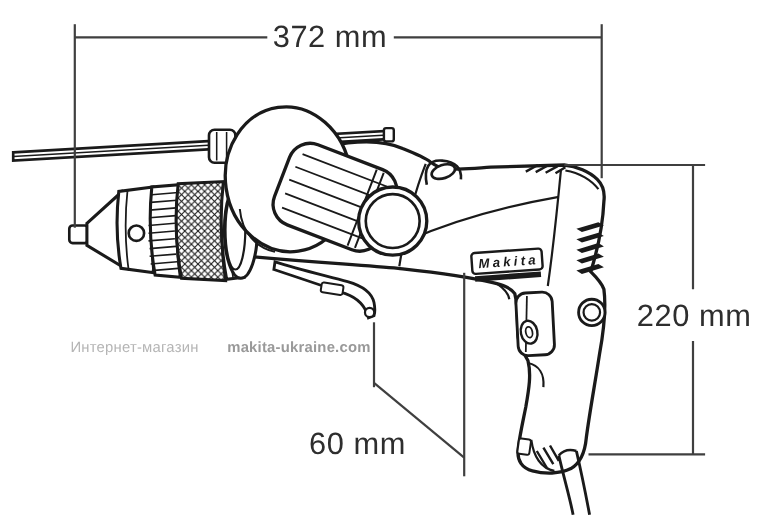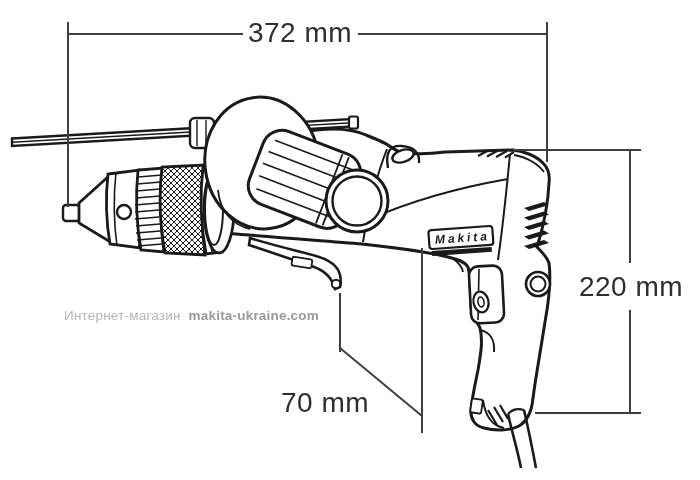--- a/index.html
+++ b/index.html
@@ -10,21 +10,21 @@
   .canvas svg{position:absolute;left:0;top:0;}
   .dim-label{
     position:absolute;transform:translate(-50%,-50%);
     font-size:28px;color:#2e2e2e;letter-spacing:.5px;white-space:nowrap;
     background:#fff;padding:0 4px;line-height:1.05;
   }
   .watermark{
     position:absolute;left:64px;top:307px;font-size:13.5px;line-height:17px;
     color:#b5b5b5;letter-spacing:.2px;white-space:nowrap;
   }
-  .watermark .site{color:#999999;font-weight:bold;margin-left:8px;}
+  .watermark .site{color:#999999;font-weight:bold;margin-left:26px;}
 </style>
 </head>
 <body>
 
 <div class="canvas">
 
   <svg width="700" height="480" viewBox="0 0 700 480">
     <defs>
       <pattern id="knurl" patternUnits="userSpaceOnUse" width="6" height="6">
         <path d="M0,6 L6,0 M0,0 L6,6" stroke="#1a1a1a" stroke-width="1" fill="none"></path>
@@ -177,19 +177,19 @@
       <path d="M340,293 L340,352"></path>
       <path d="M340,348 L422,416"></path>
       <path d="M422,248 L422,433"></path>
     </g>
   </svg>
 
   <div class="dim-label" style="left:300px;top:33px;">372 mm</div>
 
   <div class="dim-label" style="left:631px;top:287px;text-align:right;">220 mm</div>
 
-  <div class="dim-label" style="left:325px;top:403px;">70 mm</div>
+  <div class="dim-label" style="left:325px;top:403px;">60 mm</div>
 
   <div class="watermark">
     <span>Интернет-магазин</span><span class="site">makita-ukraine.com</span>
   </div>
 
 </div>
 
 </body></html>

